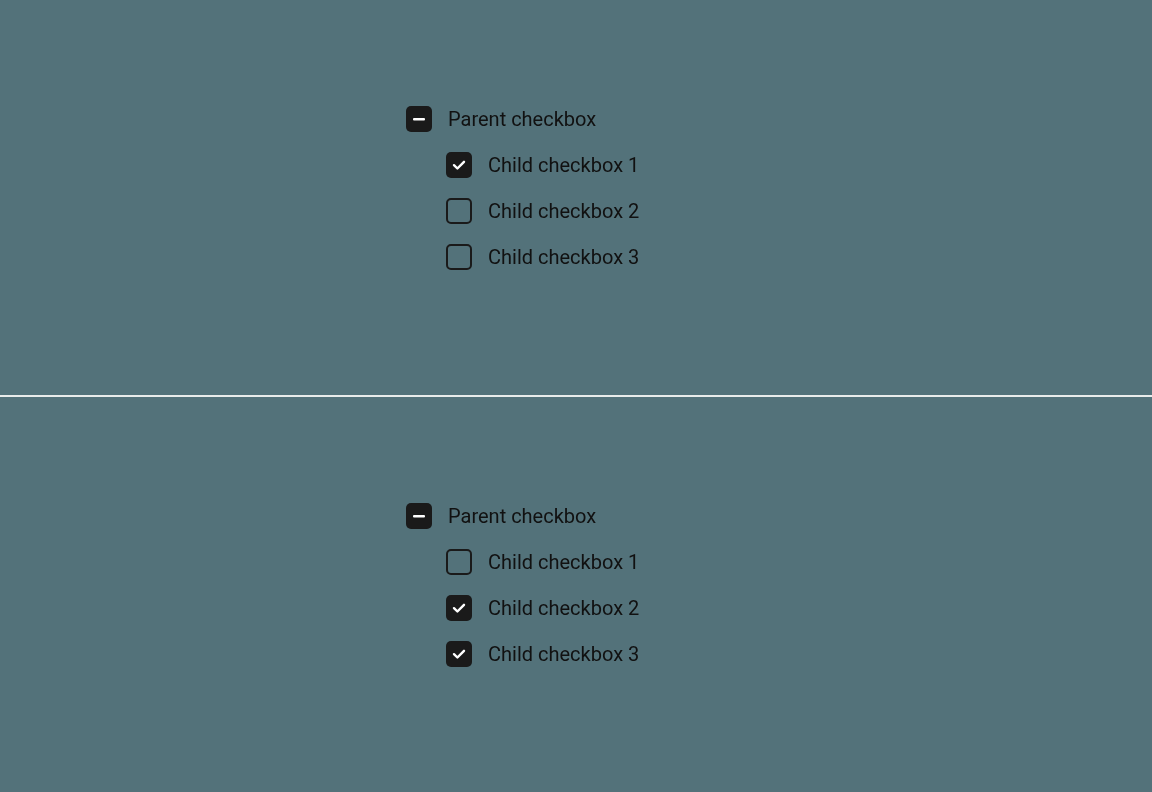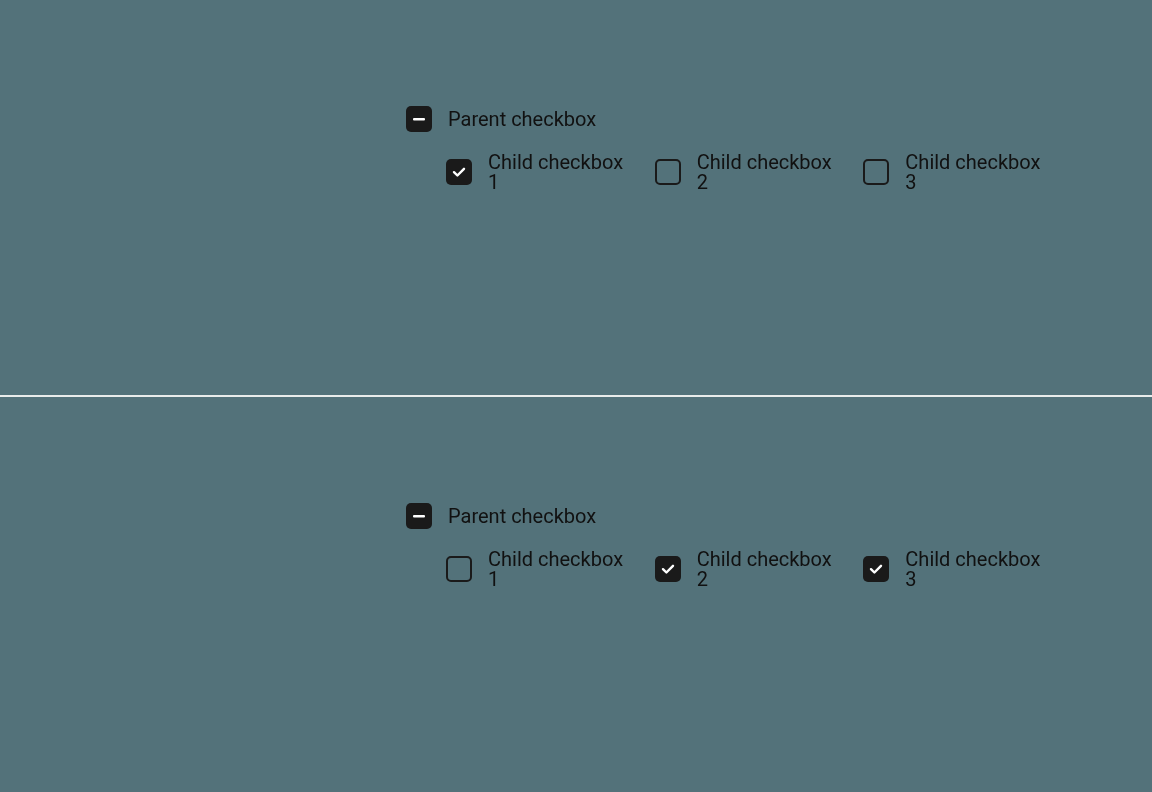--- a/index.html
+++ b/index.html
@@ -36,21 +36,21 @@
   .panel.bottom .group { top: 106px; }
 
   .row {
     display: flex;
     align-items: center;
     gap: 16px;
   }
   .children {
     margin-left: 40px;
     display: flex;
-    flex-direction: row;
+    flex-direction: column;
     gap: 20px;
   }
   .cb {
     width: 26px;
     height: 26px;
     border-radius: 5px;
     display: inline-flex;
     align-items: center;
     justify-content: center;
     flex: 0 0 auto;

